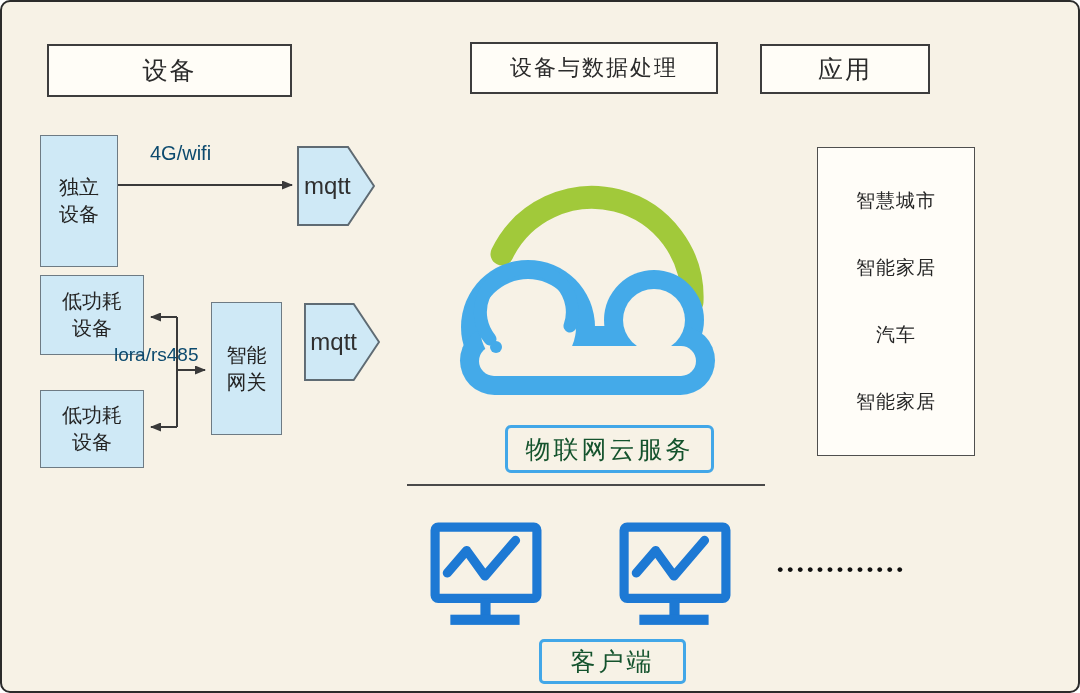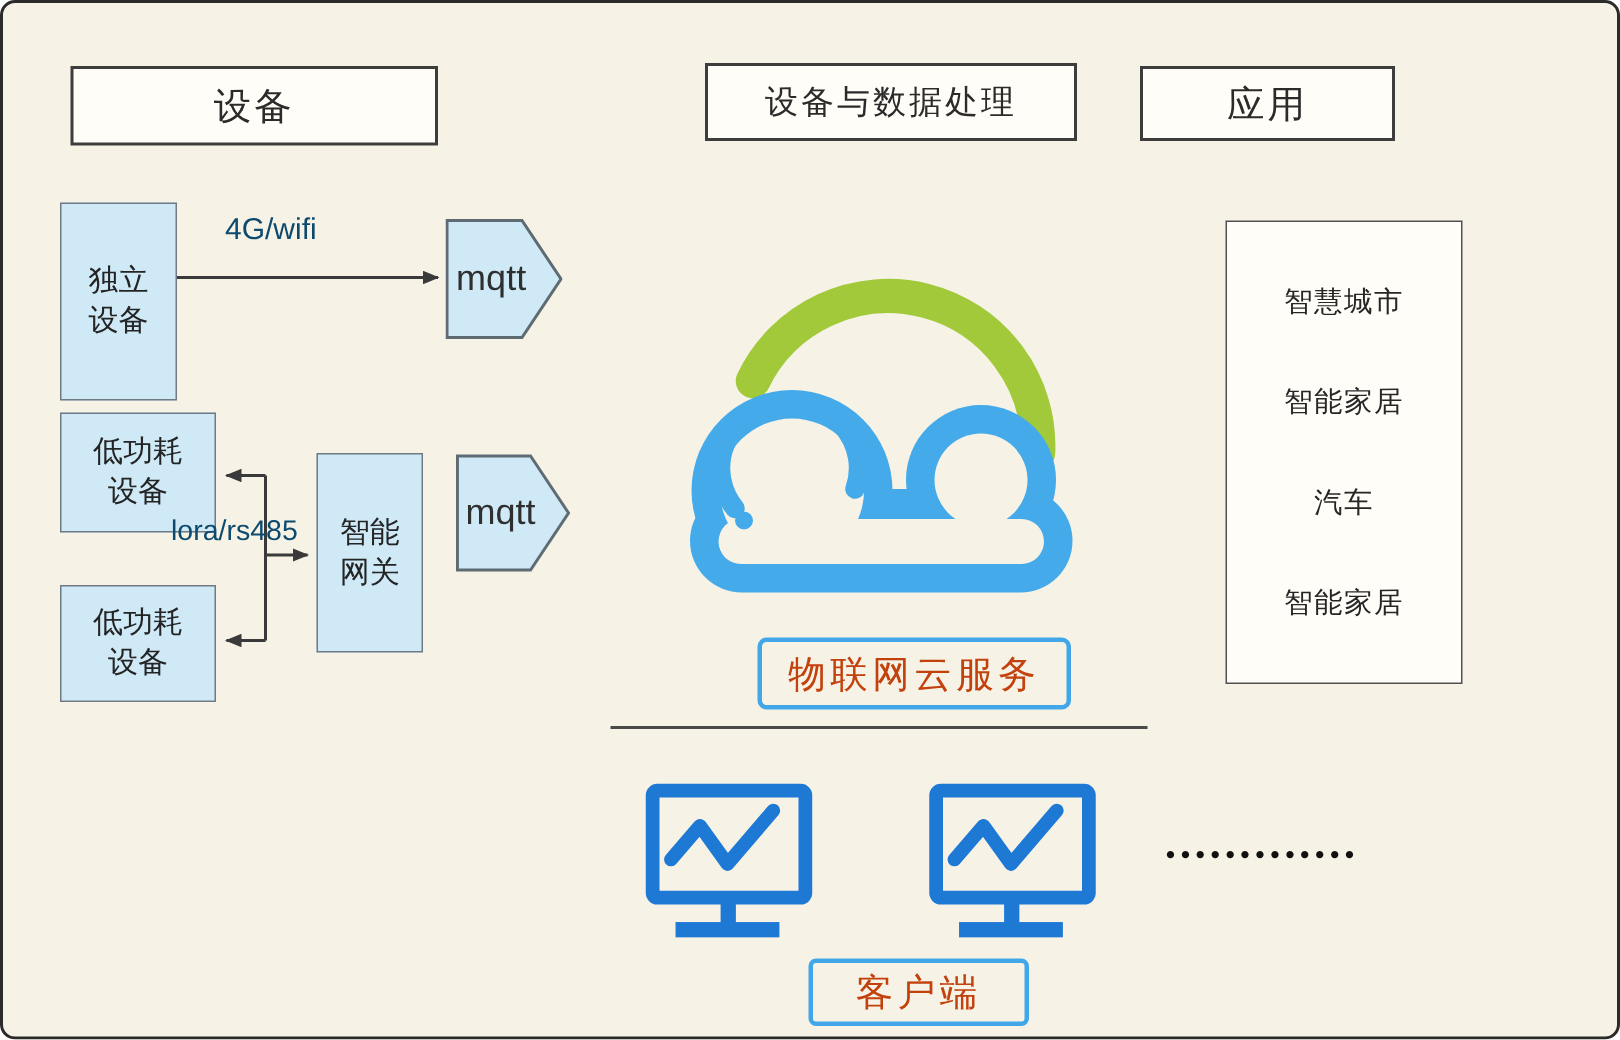--- a/index.html
+++ b/index.html
@@ -9,21 +9,21 @@
   .header-box{background:#fffdf7;border:2px solid #3d3d3d;display:flex;align-items:center;justify-content:center;
           font-size:25px;color:#2b2b2b;letter-spacing:2px;z-index:2;}
   .node{background:#cfe9f6;border:1.6px solid #6e7b84;display:flex;align-items:center;justify-content:center;
           text-align:center;font-size:20px;line-height:1.35;color:#242424;white-space:pre-line;z-index:2;}
   .free-label{font-size:19px;color:#0c4a6e;z-index:3;}
   .pent{z-index:2;}
   .pent svg{position:absolute;left:0;top:0;width:100%;height:100%;}
   .pent .pent-label{position:absolute;left:0;top:0;bottom:0;right:22%;display:flex;align-items:center;
           justify-content:center;font-size:24px;color:#2f2f2f;}
   .accent-badge{border:3px solid #42a7e8;border-radius:6px;display:flex;align-items:center;justify-content:center;
-          font-family:"Liberation Serif","DejaVu Serif",serif;font-size:25px;color:#c2410c;letter-spacing:3px;z-index:2;}
+          font-family:"Liberation Serif","DejaVu Serif",serif;font-size:25px;color:#14532d;letter-spacing:3px;z-index:2;}
   #overlay{position:absolute;left:0;top:0;z-index:1;}
   #app-panel{background:#fffdf8;border:1.6px solid #4f4f4f;display:flex;flex-direction:column;
           justify-content:space-between;padding:40px 0;z-index:2;}
   .app-item{text-align:center;font-size:19px;color:#262626;letter-spacing:1px;}
   #separator{height:2px;background:#4a4a4a;z-index:1;}
   #dots{font-size:17px;font-weight:bold;letter-spacing:4px;color:#111;text-align:center;z-index:2;}
 </style>
 </head>
 <body>
 

